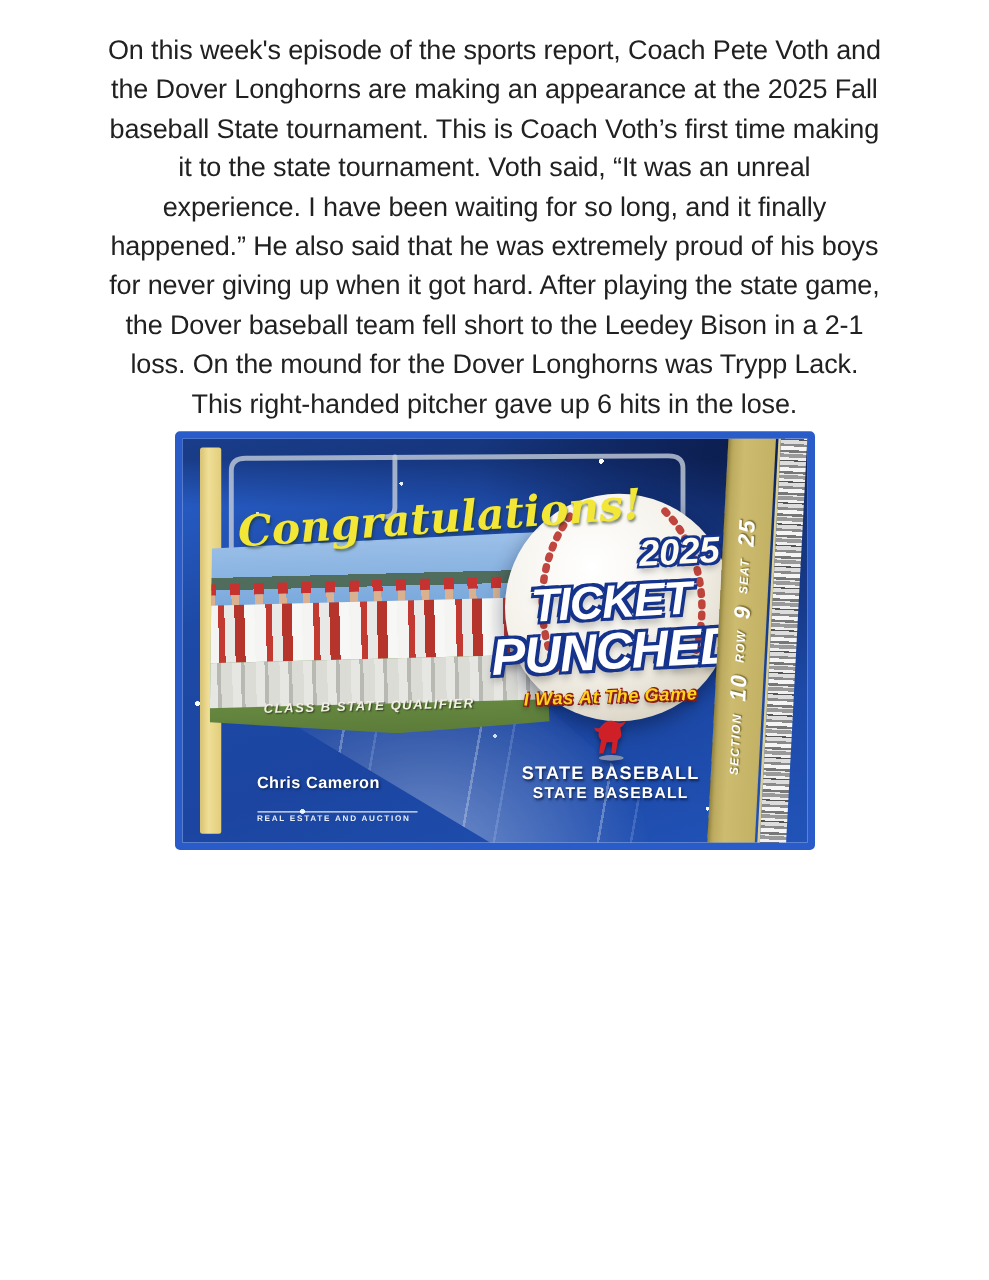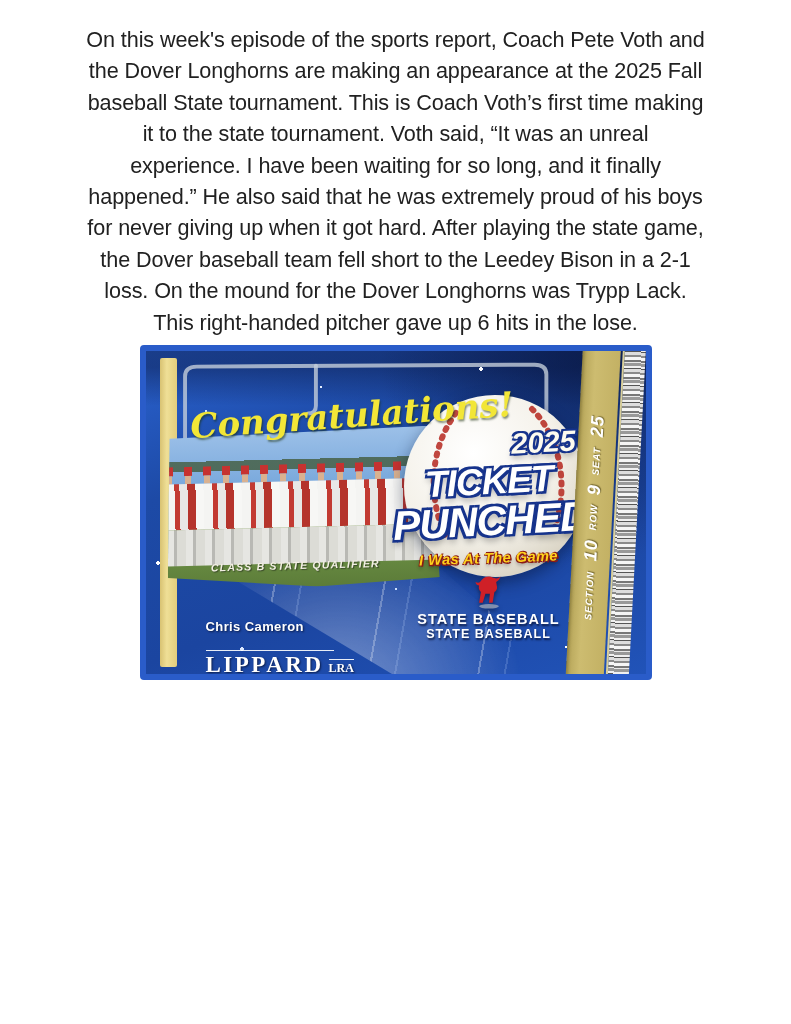--- a/index.html
+++ b/index.html
@@ -243,24 +243,20 @@
       <svg class="mascot" viewBox="0 0 40 40">
         <ellipse cx="20" cy="37" rx="11" ry="2.5" fill="#9aa4b8" opacity=".8"></ellipse>
         <path fill="#cf2027" d="M20 4c3 0 5 2 8 2 2 0 4-1 5-2-1 3-3 5-5 6l1 6c0 2-1 4-3 5l-2 12h-4l1-10h-5l-3 10h-4l2-12c-2-2-3-4-2-7-2 0-4-2-4-4 2 1 4 1 5 0 2-2 4-6 10-6z"></path>
       </svg>
       <div class="event-line">STATE BASEBALL</div>
       <div class="qualifier-line">STATE BASEBALL</div>
     </div>
 
     <div class="sponsor">
       <div class="sponsor-name">Chris Cameron</div>
-      <div class="sponsor-brand-row">
-        <span class="sponsor-brand">LIPPARD</span>
-        <span class="sponsor-mark">LRA</span>
-      </div>
       <div class="sponsor-tagline">REAL ESTATE AND AUCTION</div>
     </div>
 
     <div class="stub-wrap">
       <div class="stub-strip"></div>
       <div class="stub-text">
         <span class="stub-label">SECTION</span>
         <span class="stub-num">10</span>
         <span class="stub-label">ROW</span>
         <span class="stub-num">9</span>

